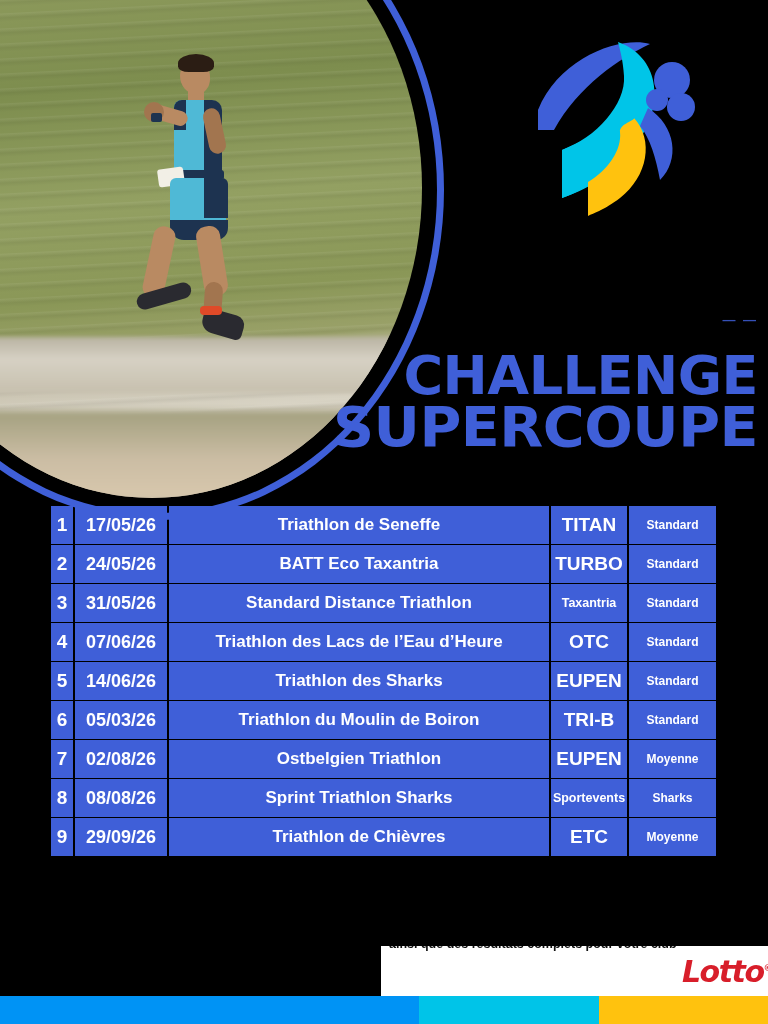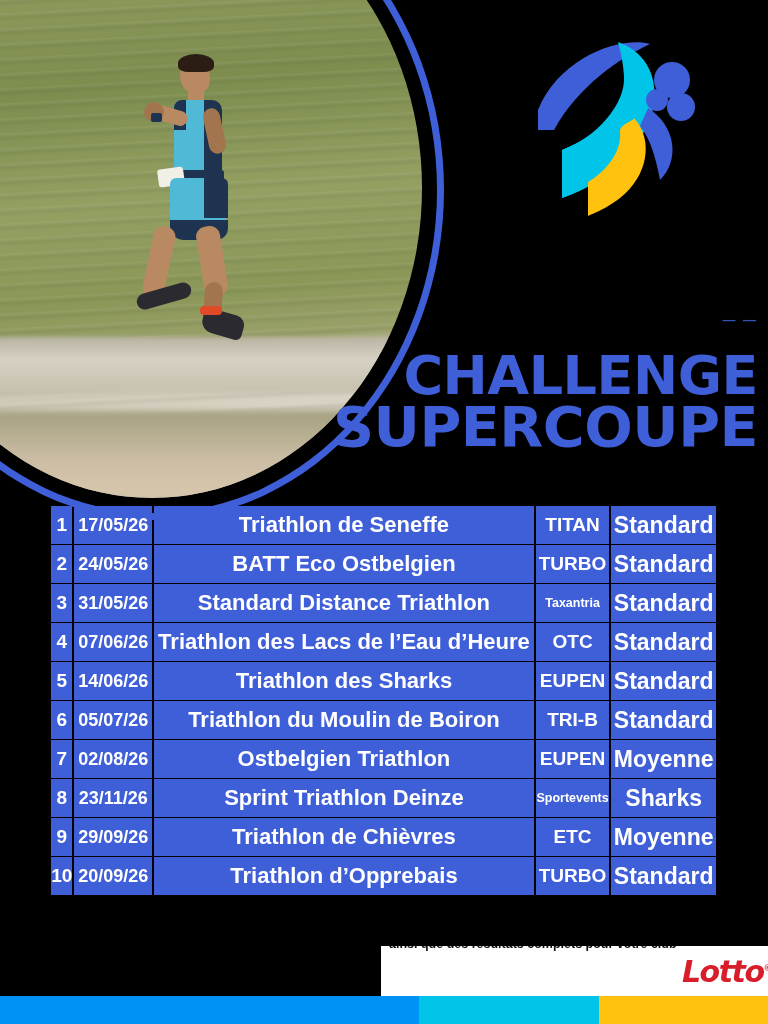--- a/index.html
+++ b/index.html
@@ -92,24 +92,24 @@
     position:absolute;left:49px;top:505px;width:669px;
     border-collapse:separate;border-spacing:2px 1px;
   }
   #schedule td{
     background:#3f5fd8;color:#fff;font-weight:700;
     height:38px;padding:0 4px;vertical-align:middle;
     font-size:17px;white-space:nowrap;
   }
   #schedule td.c-num{width:22px;text-align:center;font-size:19px;padding:0;}
   #schedule td.c-date{width:92px;text-align:center;font-size:18px;padding:0;}
-  #schedule td.c-name{text-align:center;font-size:22px;}
+  #schedule td.c-name{text-align:center;font-size:17px;}
   #schedule td.c-club{width:76px;text-align:center;font-size:19px;padding:0;}
   #schedule td.c-club.small{font-size:12.5px;}
-  #schedule td.c-dist{width:114px;text-align:center;font-size:23px;padding:0;}
+  #schedule td.c-dist{width:87px;text-align:center;font-size:12px;padding:0;}
 
   
   #footer-panel{
     position:absolute;left:381px;top:946px;width:434px;height:52px;
     background:#fff;overflow:hidden;
   }
   #footer-note{
     position:absolute;left:8px;top:-9px;width:370px;
     color:#111;font-size:12.5px;font-weight:700;white-space:nowrap;
     height:14px;overflow:hidden;
@@ -195,21 +195,21 @@
       <tr>
         <td class="c-num">1</td>
         <td class="c-date">17/05/26</td>
         <td class="c-name">Triathlon de Seneffe</td>
         <td class="c-club">TITAN</td>
         <td class="c-dist">Standard</td>
       </tr>
       <tr>
         <td class="c-num">2</td>
         <td class="c-date">24/05/26</td>
-        <td class="c-name">BATT Eco Ostbelgien</td>
+        <td class="c-name">BATT Eco Taxantria</td>
         <td class="c-club">TURBO</td>
         <td class="c-dist">Standard</td>
       </tr>
       <tr>
         <td class="c-num">3</td>
         <td class="c-date">31/05/26</td>
         <td class="c-name">Standard Distance Triathlon</td>
         <td class="c-club small">Taxantria</td>
         <td class="c-dist">Standard</td>
       </tr>
@@ -222,53 +222,46 @@
       </tr>
       <tr>
         <td class="c-num">5</td>
         <td class="c-date">14/06/26</td>
         <td class="c-name">Triathlon des Sharks</td>
         <td class="c-club">EUPEN</td>
         <td class="c-dist">Standard</td>
       </tr>
       <tr>
         <td class="c-num">6</td>
-        <td class="c-date">05/07/26</td>
+        <td class="c-date">05/03/26</td>
         <td class="c-name">Triathlon du Moulin de Boiron</td>
         <td class="c-club">TRI-B</td>
         <td class="c-dist">Standard</td>
       </tr>
       <tr>
         <td class="c-num">7</td>
         <td class="c-date">02/08/26</td>
         <td class="c-name">Ostbelgien Triathlon</td>
         <td class="c-club">EUPEN</td>
         <td class="c-dist">Moyenne</td>
       </tr>
       <tr>
         <td class="c-num">8</td>
-        <td class="c-date">23/11/26</td>
-        <td class="c-name">Sprint Triathlon Deinze</td>
+        <td class="c-date">08/08/26</td>
+        <td class="c-name">Sprint Triathlon Sharks</td>
         <td class="c-club small">Sportevents</td>
         <td class="c-dist">Sharks</td>
       </tr>
       <tr>
         <td class="c-num">9</td>
         <td class="c-date">29/09/26</td>
         <td class="c-name">Triathlon de Chièvres</td>
         <td class="c-club">ETC</td>
         <td class="c-dist">Moyenne</td>
       </tr>
-      <tr>
-        <td class="c-num">10</td>
-        <td class="c-date">20/09/26</td>
-        <td class="c-name">Triathlon d’Opprebais</td>
-        <td class="c-club">TURBO</td>
-        <td class="c-dist">Standard</td>
-      </tr>
     </tbody>
 </table>
 
 <div id="footer-panel">
   <div id="footer-note">ainsi que des résultats complets pour votre club</div>
   <div id="lotto-logo">
     <span>Lotto</span><sup>®</sup>
   </div>
 </div>
 

